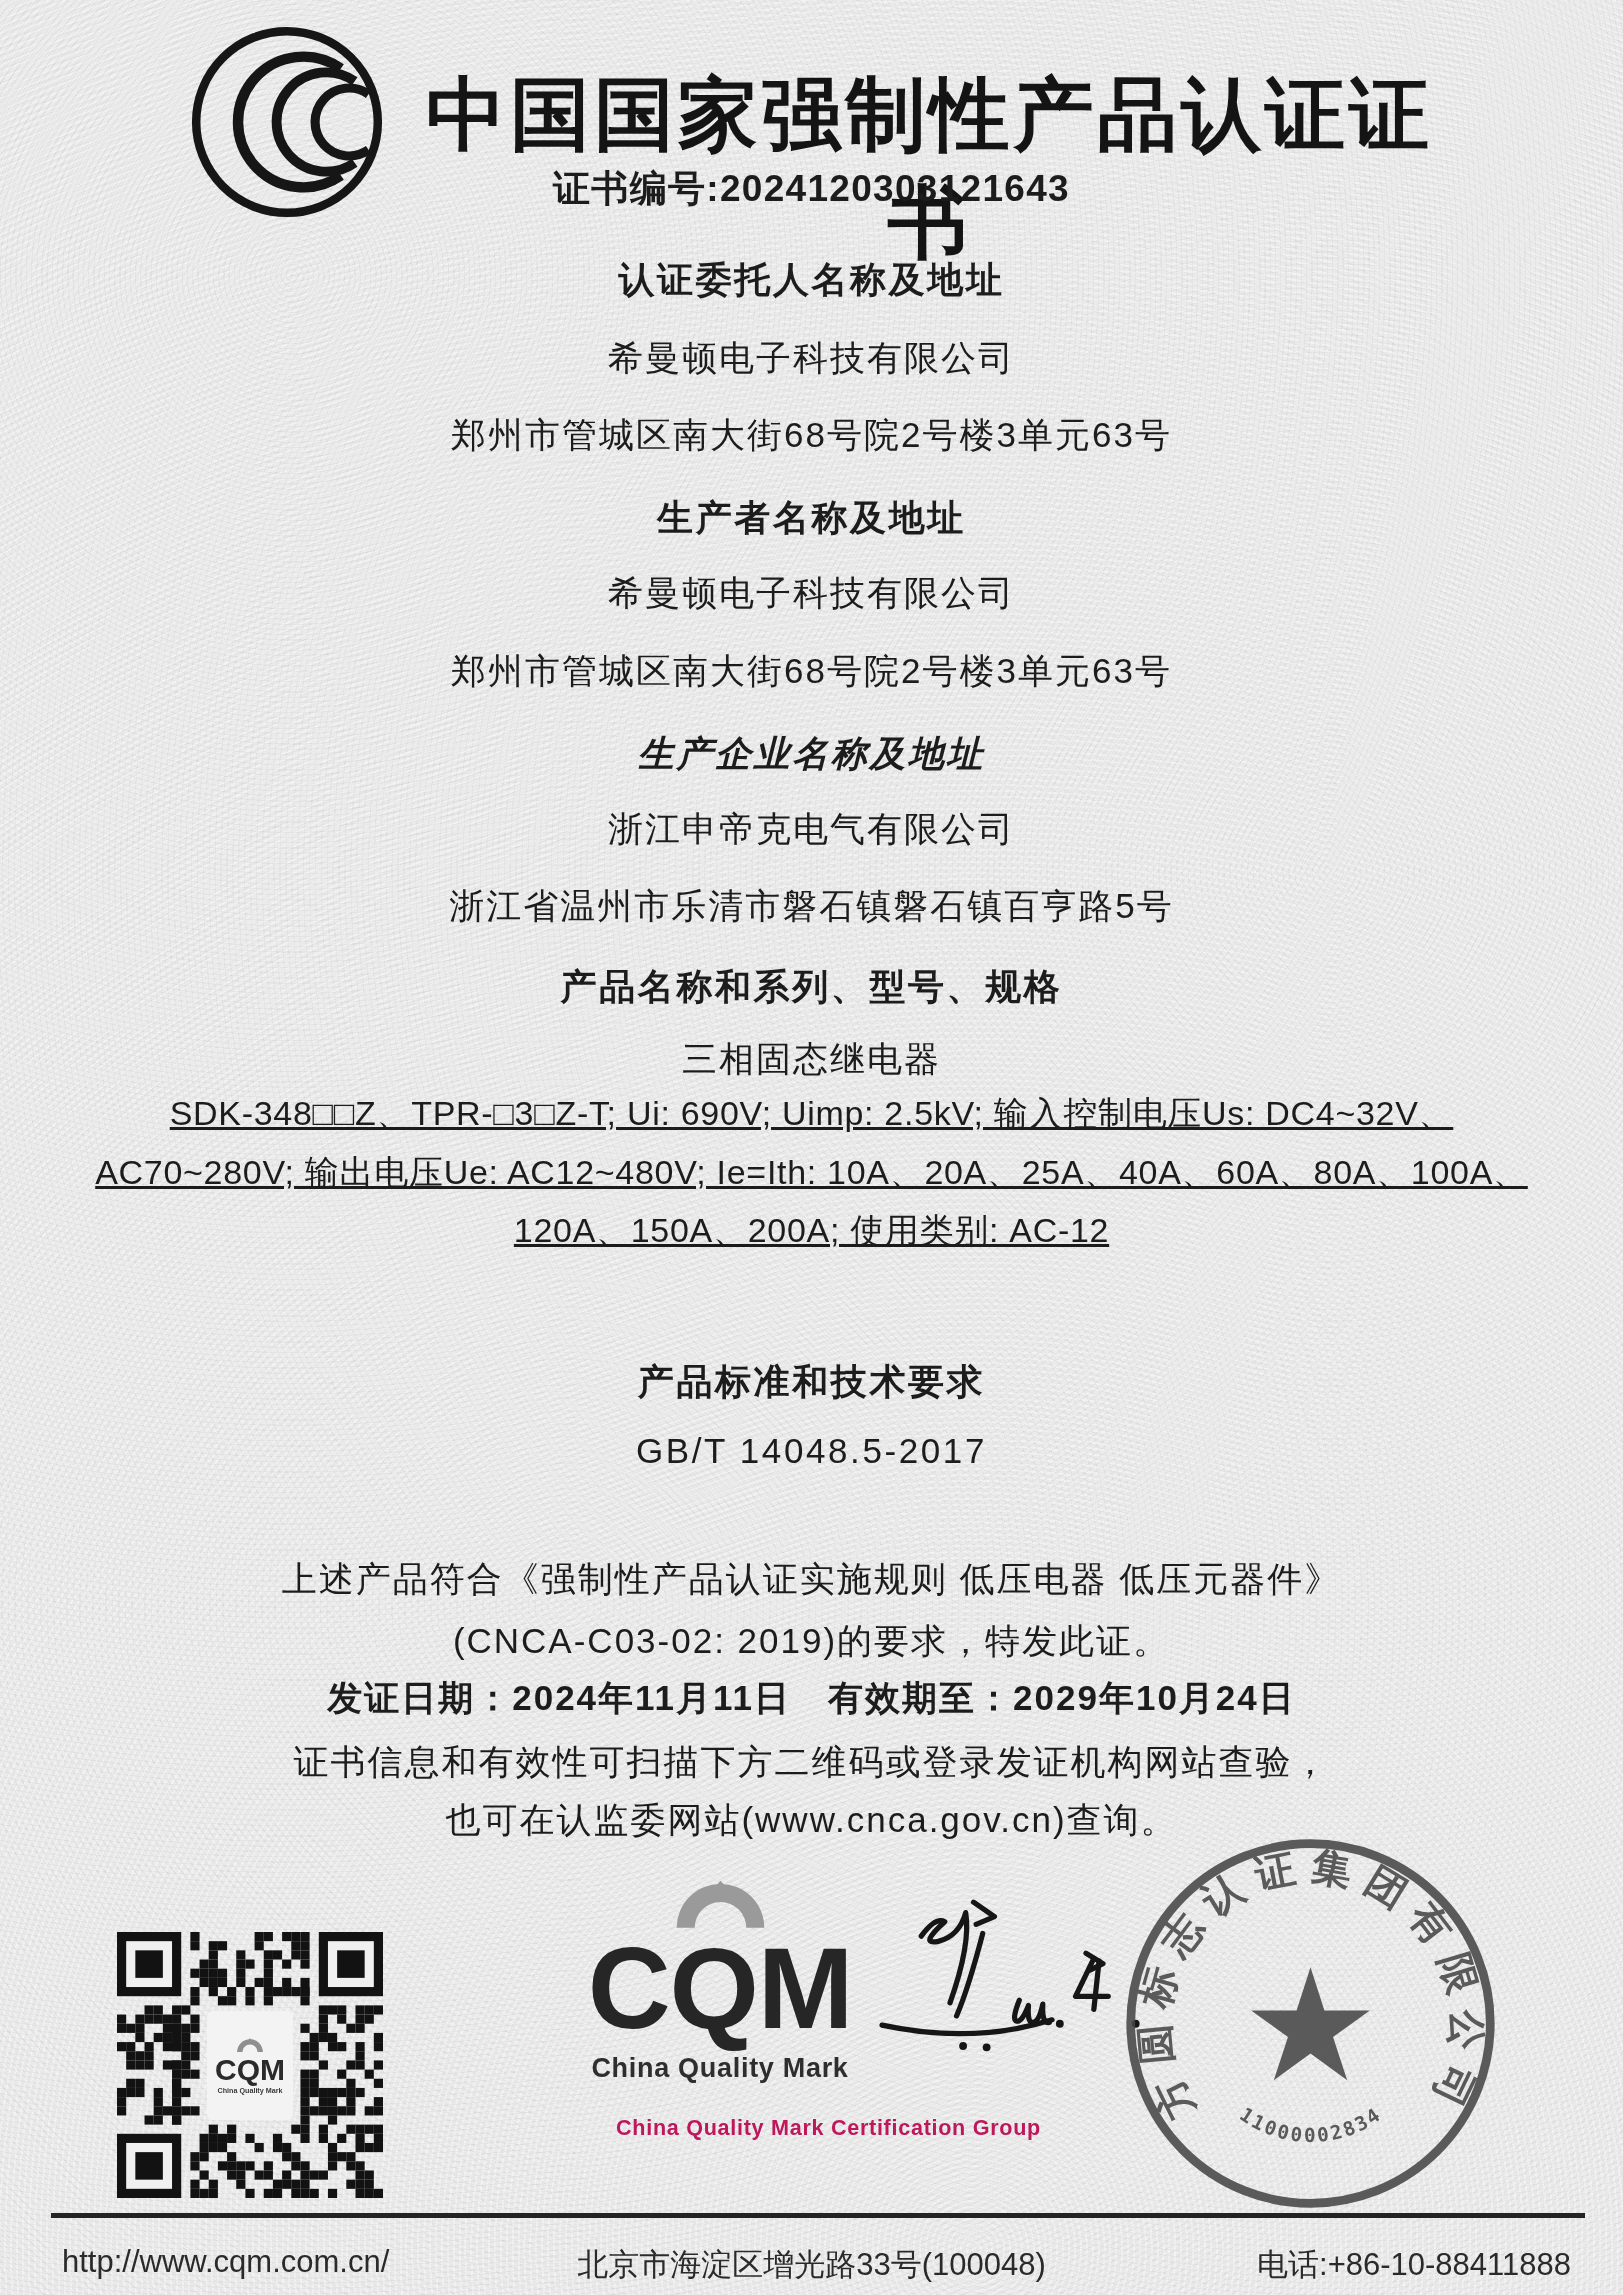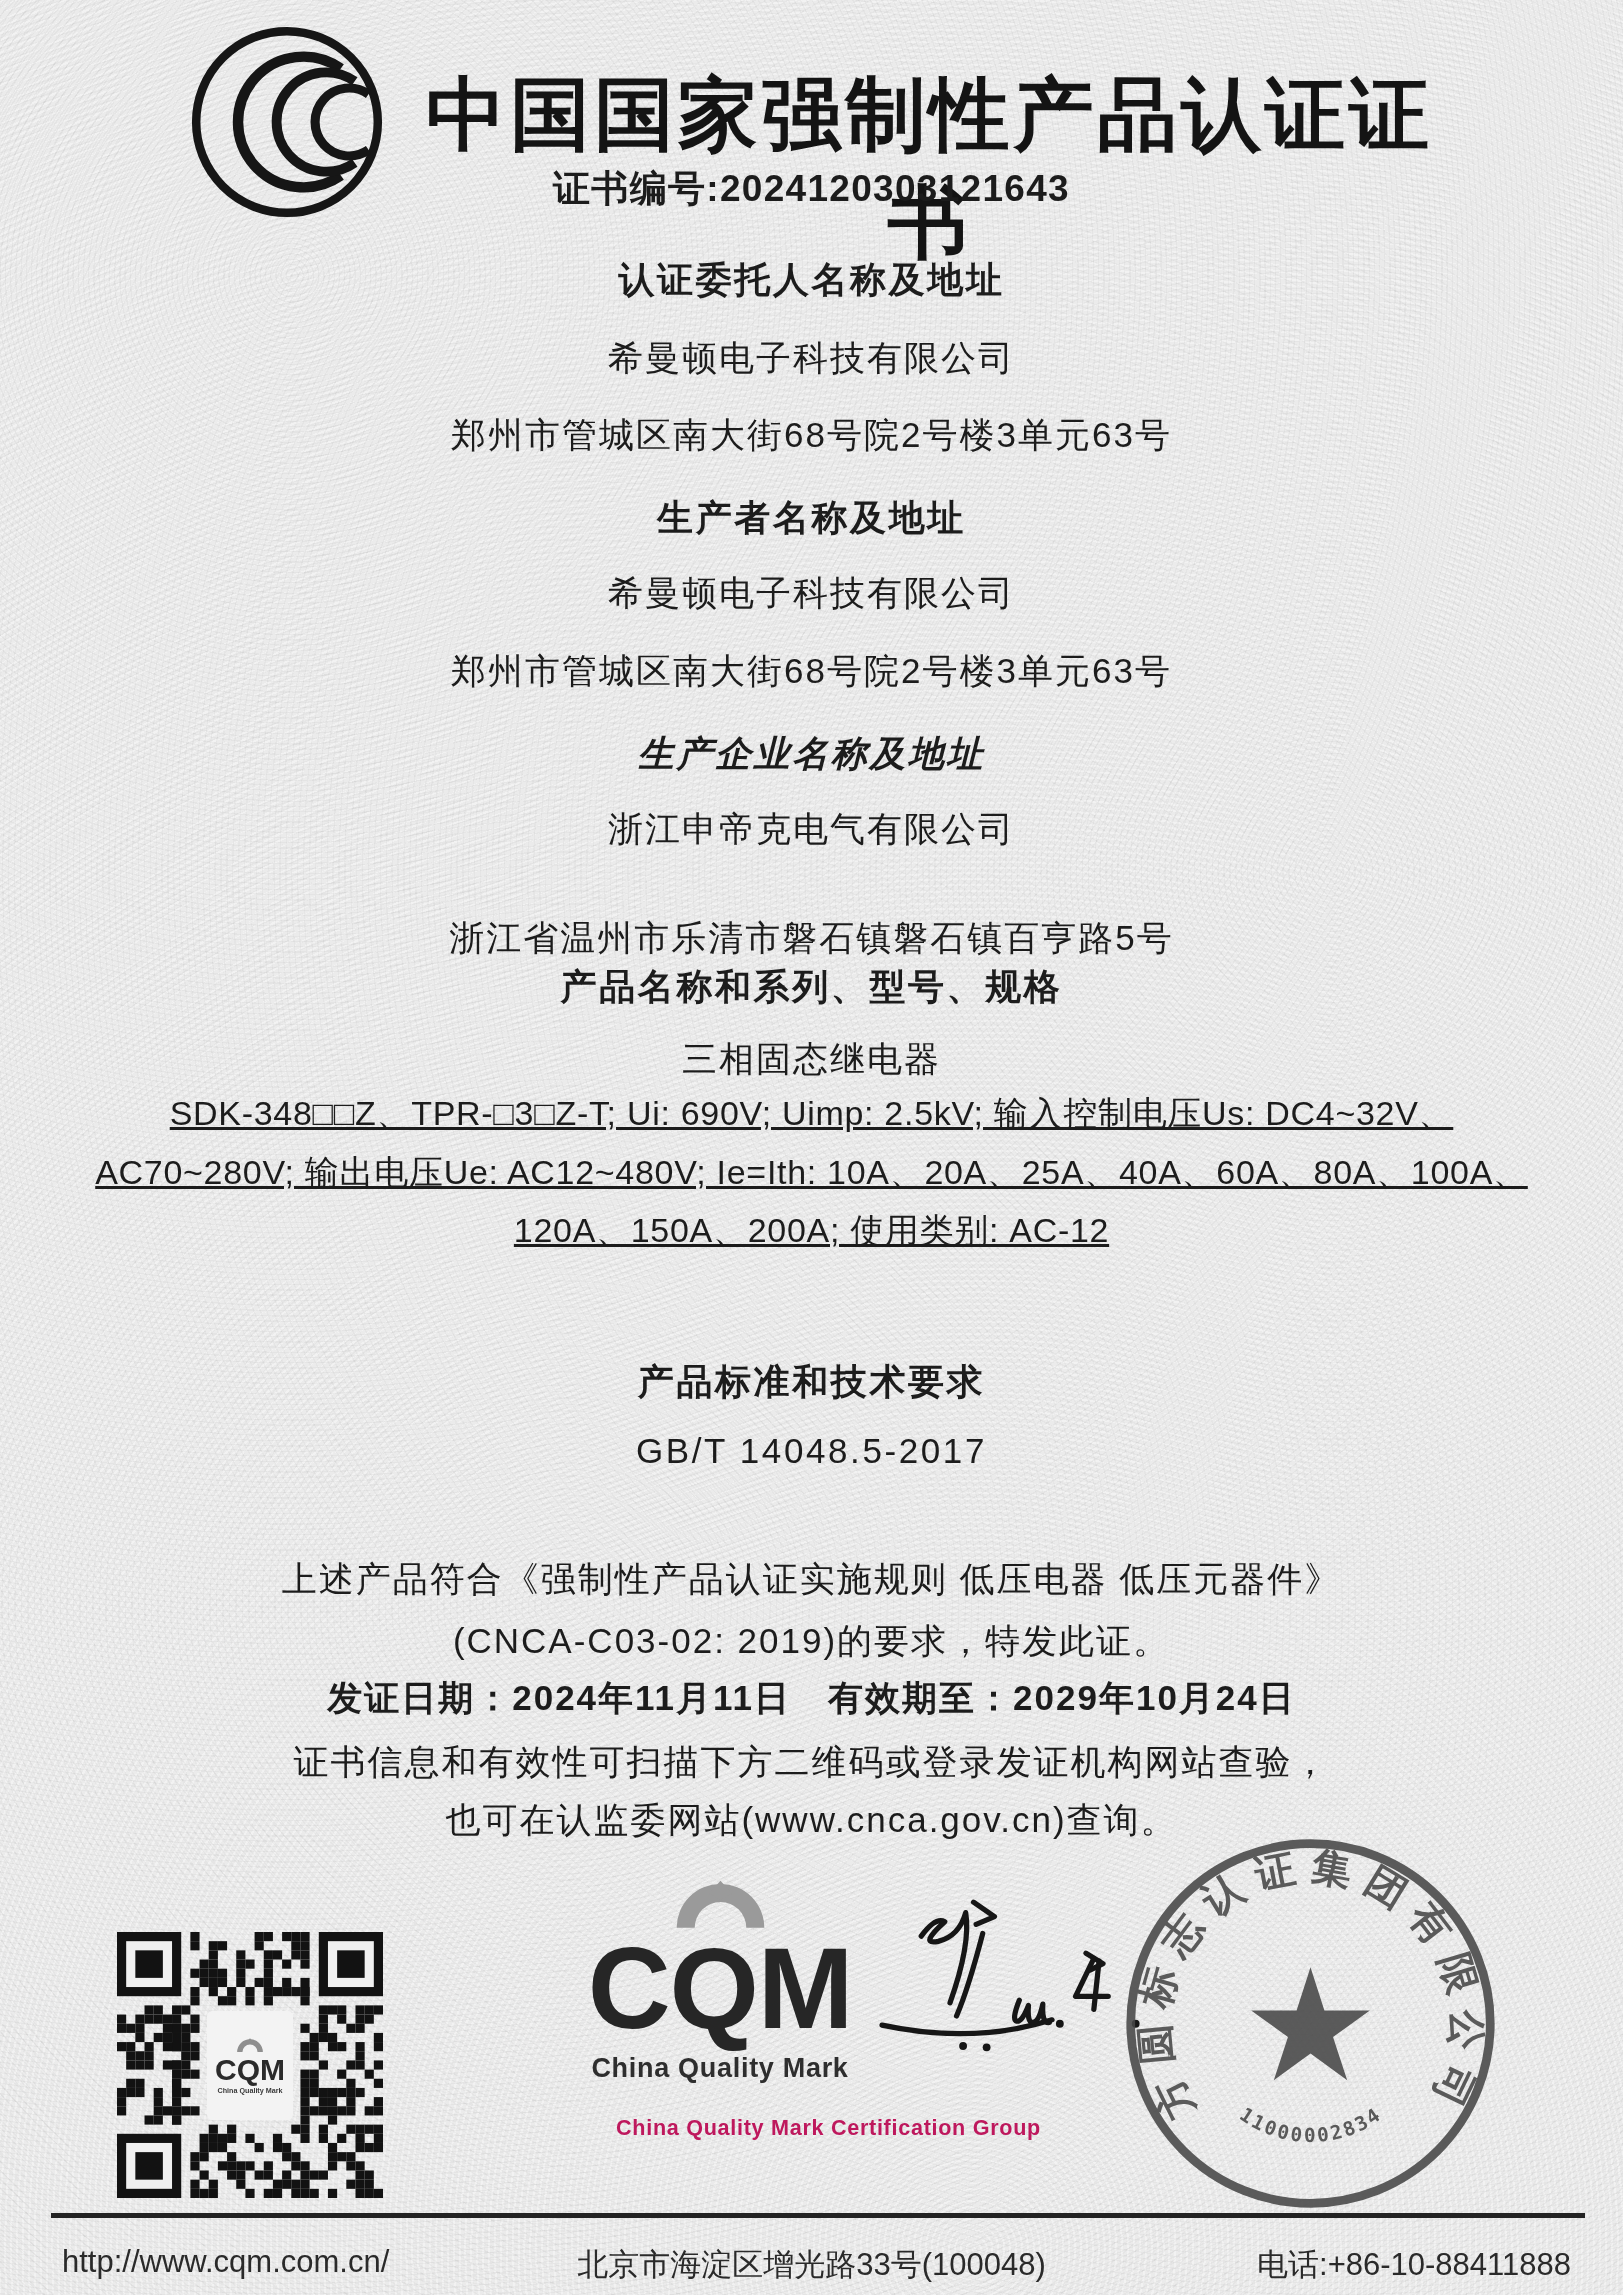--- a/index.html
+++ b/index.html
@@ -56,21 +56,21 @@
 <div class="row sec-h" style="top:259px;">认证委托人名称及地址</div>
 <div class="row body-t" style="top:338px;">希曼顿电子科技有限公司</div>
 <div class="row body-t" style="top:415px;">郑州市管城区南大街68号院2号楼3单元63号</div>
 
 <div class="row sec-h" style="top:497px;">生产者名称及地址</div>
 <div class="row body-t" style="top:573px;">希曼顿电子科技有限公司</div>
 <div class="row body-t" style="top:651px;">郑州市管城区南大街68号院2号楼3单元63号</div>
 
 <div class="row sec-h" style="top:733px;font-style:italic;">生产企业名称及地址</div>
 <div class="row body-t" style="top:809px;">浙江申帝克电气有限公司</div>
-<div class="row body-t" style="top:886px;margin-top:32px;">浙江省温州市乐清市磐石镇磐石镇百亨路5号</div>
+<div class="row body-t" style="top:886px;">浙江省温州市乐清市磐石镇磐石镇百亨路5号</div>
 
 <div class="row sec-h" style="top:966px;">产品名称和系列、型号、规格</div>
 <div class="row body-t" style="top:1039px;">三相固态继电器</div>
 <div class="row spec-t" style="top:1094px;">SDK-348□□Z、TPR-□3□Z-T; Ui: 690V; Uimp: 2.5kV; 输入控制电压Us: DC4~32V、</div>
 <div class="row spec-t" style="top:1153px;">AC70~280V; 输出电压Ue: AC12~480V; Ie=Ith: 10A、20A、25A、40A、60A、80A、100A、</div>
 <div class="row spec-t" style="top:1211px;">120A、150A、200A; 使用类别: AC-12</div>
 
 <div class="row sec-h" style="top:1361px;">产品标准和技术要求</div>
 <div class="row body-t" style="top:1431px;letter-spacing:2.6px;">GB/T 14048.5-2017</div>
 

